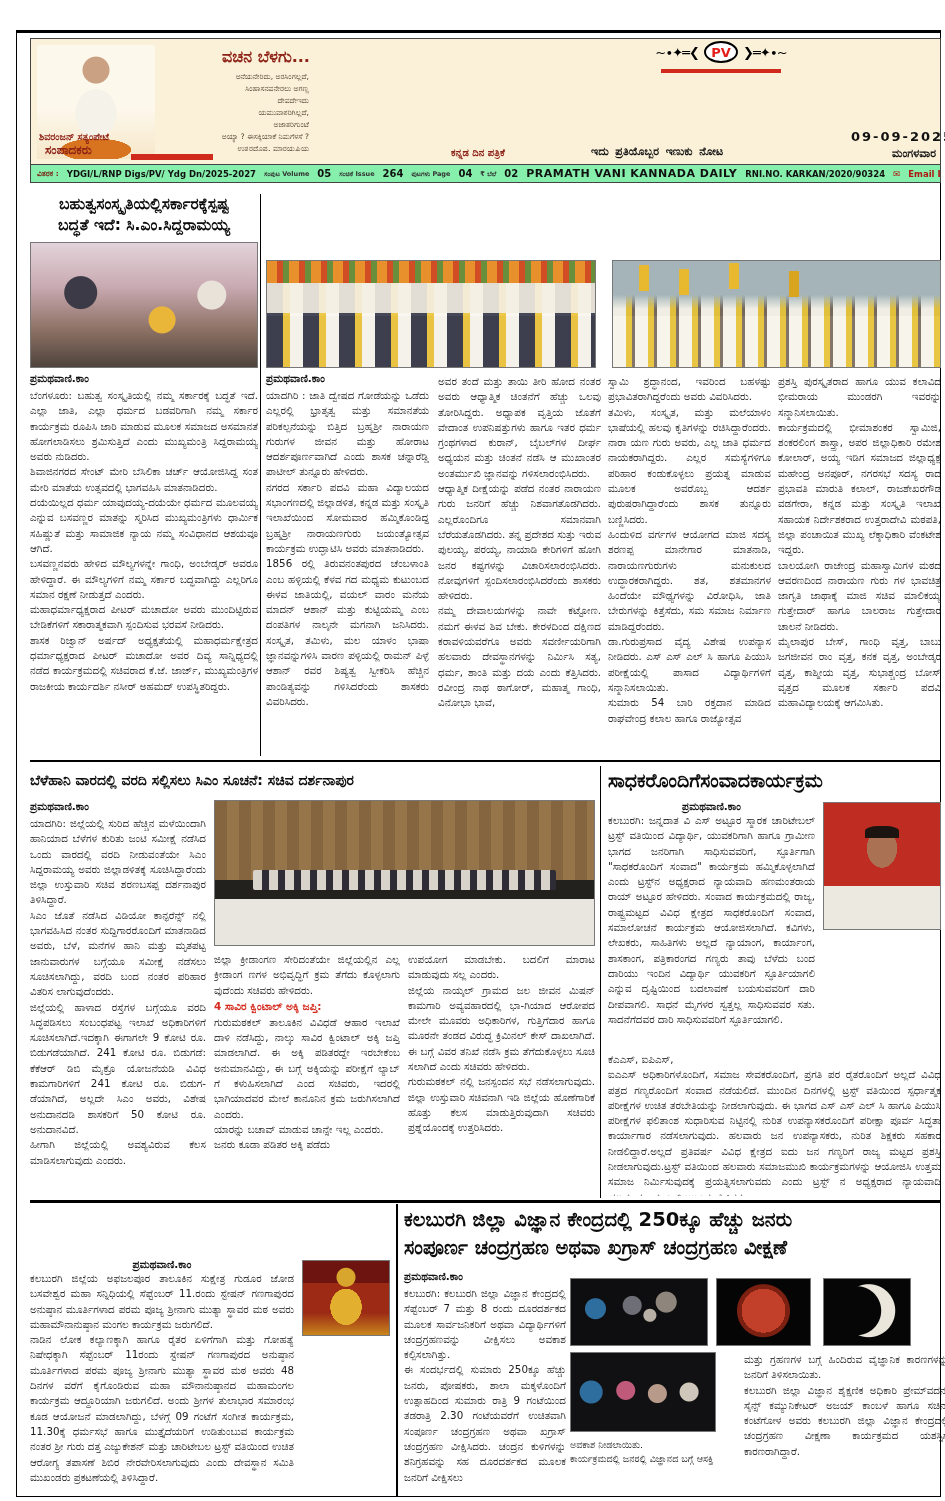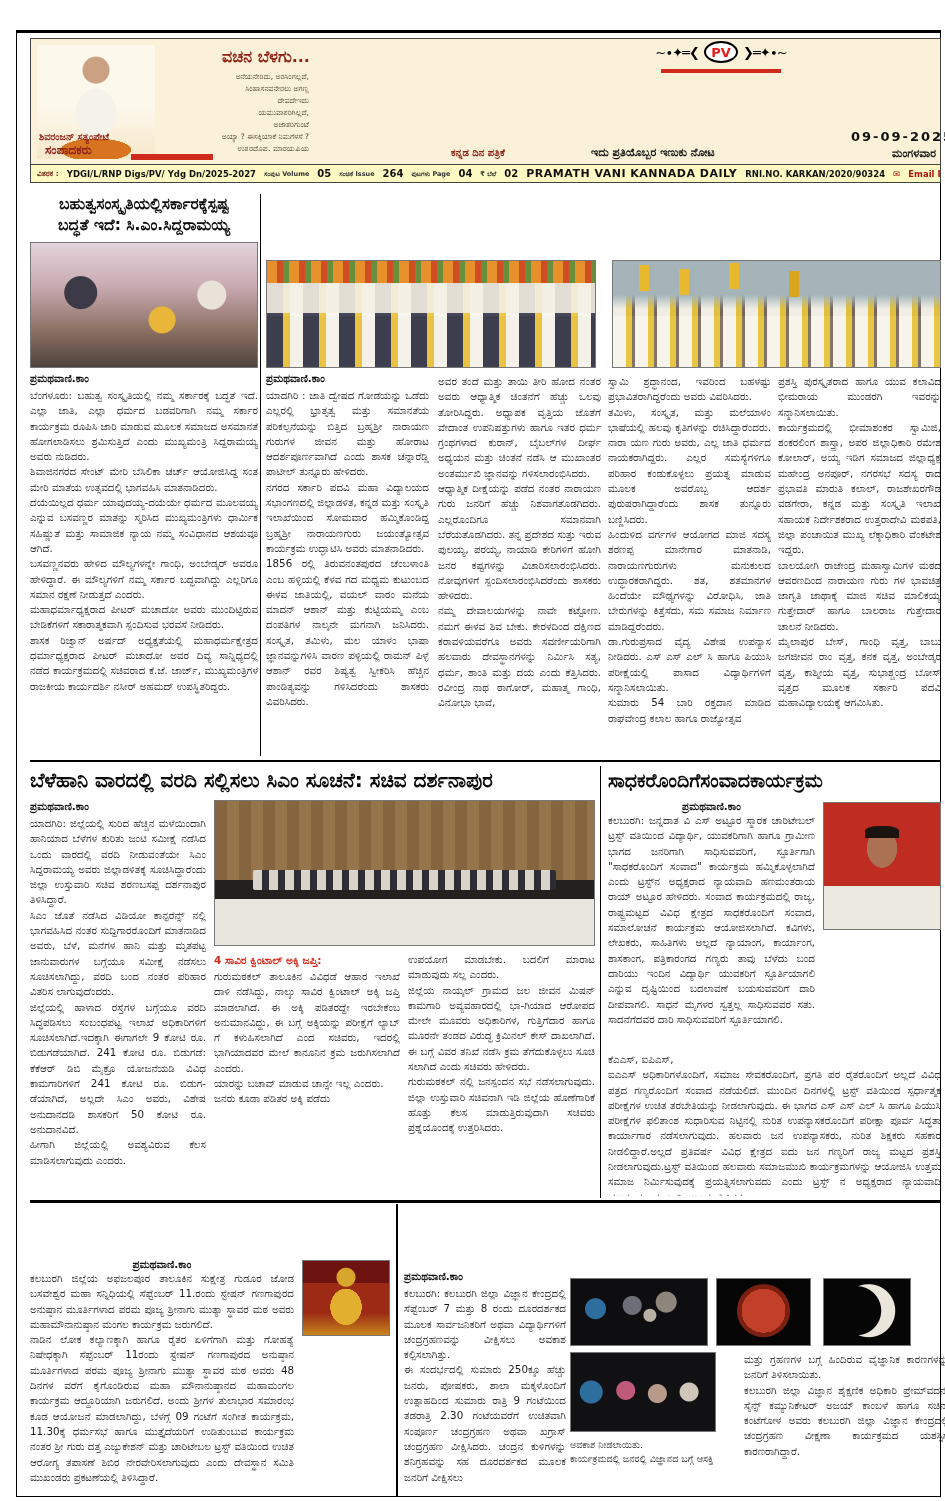--- a/index.html
+++ b/index.html
@@ -30,26 +30,26 @@
   .redbar { left:100px; top:115px; width:82px; height:6px; background:#cf2a1b; }
   .title-row { left:190px; top:12px; width:640px; height:96px; display:flex; align-items:flex-end; justify-content:center; gap:18px; overflow:hidden; }
   .title-blue { font-size:74px; font-weight:bold; color:#2aa2dc; line-height:90px; text-shadow:2px 2px 0 #bcdff2; }
   .title-red  { font-size:74px; font-weight:bold; color:#e31e18; line-height:90px; text-shadow:2px 2px 0 #f3c2b8; }
   .pv-ornament { left:615px; top:2px; width:150px; height:28px; text-align:center; }
   .pv-flourish { display:inline-block; font-size:13px; color:#000; letter-spacing:-1px; vertical-align:middle; }
   .pv-circle { display:inline-block; width:34px; height:22px; border:2px solid #000; border-radius:50%;
     background:#ffffff; color:#e31e18; font-weight:bold; font-size:13px; line-height:20px; text-align:center; vertical-align:middle; }
   .pv-redline { left:630px; top:30px; width:120px; height:4px; background:#cf2a1b; }
   .sub-left { left:420px; top:108px; width:130px; font-size:10px; font-weight:bold; color:#8e2318; }
-  .sub-right { left:560px; top:107px; width:230px; font-size:11px; font-weight:bold; color:#111; }
+  .sub-right { left:560px; top:107px; width:230px; font-size:11px; font-weight:bold; color:#111;font-family:Liberation Mono, monospace; }
   .mh-date { left:814px; top:90px; width:115px; font-size:13px; font-weight:bold; letter-spacing:2px; text-align:center; }
   .mh-day { left:790px; top:108px; width:115px; font-size:11px; font-weight:bold; text-align:right; }
 
   
-  .infobar { left:30px; top:165px; width:911px; height:18px; background:#fef9c3; border:1px solid #444; border-top:none;
+  .infobar { left:30px; top:165px; width:911px; height:18px; background:#86efac; border:1px solid #444; border-top:none;
     display:flex; align-items:center; gap:8px; padding:0 6px; font-size:8.5px; white-space:nowrap; overflow:hidden; }
   .ib-label { color:#7a2a1a; font-weight:bold; font-size:7.5px; }
   .ib-bold { font-weight:bold; color:#111; }
   .ib-tiny { font-size:6.5px; color:#333; font-weight:bold; }
   .ib-num { font-weight:bold; font-size:10px; }
   .ib-red { color:#b01610; font-weight:bold; }
   .ib-en { font-weight:bold; font-size:11px; letter-spacing:.5px; }
 
   
   .headline { font-weight:bold; color:#0c0c0c; white-space:pre-line; }
@@ -205,28 +205,29 @@
 ಹಿಂದುಳಿದ ವರ್ಗಗಳ ಆಯೋಗದ ಮಾಜಿ ಸದಸ್ಯ ಶರಣಪ್ಪ ಮಾನೇಗಾರ ಮಾತನಾಡಿ, ನಾರಾಯಣಗುರುಗಳು ಮನುಕುಲದ ಉದ್ಧಾರಕರಾಗಿದ್ದರು. ಶತ, ಶತಮಾನಗಳ ಹಿಂದೆಯೇ ಮೌಢ್ಯಗಳನ್ನು ವಿರೋಧಿಸಿ, ಜಾತಿ ಬೇರುಗಳನ್ನು ಕಿತ್ತೆಸೆದು, ಸಮ ಸಮಾಜ ನಿರ್ಮಾಣ ಮಾಡಿದ್ದರೆಂದರು.
 ಡಾ.ಗುರುಪ್ರಸಾದ ವೈದ್ಯ ವಿಶೇಷ ಉಪನ್ಯಾಸ ನೀಡಿದರು. ಎಸ್ ಎಸ್ ಎಲ್ ಸಿ ಹಾಗೂ ಪಿಯುಸಿ ಪರೀಕ್ಷೆಯಲ್ಲಿ ಪಾಸಾದ ವಿದ್ಯಾರ್ಥಿಗಳಿಗೆ ಸನ್ಮಾನಿಸಲಾಯಿತು.
 ಸುಮಾರು 54 ಬಾರಿ ರಕ್ತದಾನ ಮಾಡಿದ ರಾಘವೇಂದ್ರ ಕಲಾಲ ಹಾಗೂ ರಾಜ್ಯೋತ್ಸವ</div>
   <div class="abs bodytext" style="left:778px; top:374px; width:163px; height:382px;">ಪ್ರಶಸ್ತಿ ಪುರಸ್ಕೃತರಾದ ಹಾಗೂ ಯುವ ಕಲಾವಿದ ಭೀಮರಾಯ ಮುಂಡರಗಿ ಇವರನ್ನು ಸನ್ಮಾನಿಸಲಾಯಿತು.
 ಕಾರ್ಯಕ್ರಮದಲ್ಲಿ ಭೀಮಾಶಂಕರ ಸ್ವಾಮಿಜಿ, ಶಂಕರಲಿಂಗ ಶಾಸ್ತ್ರಾ, ಅಪರ ಜಿಲ್ಲಾಧಿಕಾರಿ ರಮೇಶ ಕೋಲಾರ್, ಅಯ್ಯ ಇಡಿಗ ಸಮಾಜದ ಜಿಲ್ಲಾಧ್ಯಕ್ಷ ಮಹೇಂದ್ರ ಅನಪೂರ್, ನಗರಸಭೆ ಸದಸ್ಯ ರಾದ ಪ್ರಭಾವತಿ ಮಾರುತಿ ಕಲಾಲ್, ರಾಜಶೇಖರಗೌಡ ವಡಗೇರಾ, ಕನ್ನಡ ಮತ್ತು ಸಂಸ್ಕೃತಿ ಇಲಾಖೆ ಸಹಾಯಕ ನಿರ್ದೇಶಕರಾದ ಉತ್ತರಾದೇವಿ ಮಠಪತಿ, ಜಿಲ್ಲಾ ಪಂಚಾಯಿತ ಮುಖ್ಯ ಲೆಕ್ಕಾಧಿಕಾರಿ ವೆಂಕಟೇಶ ಇದ್ದರು.
 ಬಾಲಯೋಗಿ ರಾಜೇಂದ್ರ ಮಹಾಸ್ವಾಮಿಗಳ ಮಠದ ಆವರಣದಿಂದ ನಾರಾಯಣ ಗುರು ಗಳ ಭಾವಚಿತ್ರ ಜಾಗೃತಿ ಜಾಥಾಕ್ಕೆ ಮಾಜಿ ಸಚಿವ ಮಾಲಿಕಯ್ಯ ಗುತ್ತೇದಾರ್ ಹಾಗೂ ಬಾಲರಾಜ ಗುತ್ತೇದಾರ ಚಾಲನೆ ನೀಡಿದರು.
 ಮೈಲಾಪುರ ಬೇಸ್, ಗಾಂಧಿ ವೃತ್ತ, ಬಾಬು ಜಗಜೀವನ ರಾಂ ವೃತ್ತ, ಕನಕ ವೃತ್ತ, ಅಂಬೇಡ್ಕರ ವೃತ್ತ, ಕಾಶ್ಮೀಯ ವೃತ್ತ, ಸುಭಾಶ್ಚಂದ್ರ ಬೋಸ್ ವೃತ್ತದ ಮೂಲಕ ಸರ್ಕಾರಿ ಪದವಿ ಮಹಾವಿದ್ಯಾಲಯಕ್ಕೆ ಆಗಮಿಸಿತು.</div>
 
   <div class="abs hdiv" style="left:30px; top:760px; width:911px;"></div>
 
-  <div class="abs headline" style="left:30px; top:768px; width:565px; font-size:20px; line-height:25px;">ಬೆಳೆಹಾನಿ ವಾರದಲ್ಲಿ ವರದಿ ಸಲ್ಲಿಸಲು ಸಿಎಂ ಸೂಚನೆ: ಸಚಿವ ದರ್ಶನಾಪುರ</div>
+  <div class="abs headline" style="left:30px; top:768px; width:565px; font-size:14px; line-height:25px;">ಬೆಳೆಹಾನಿ ವಾರದಲ್ಲಿ ವರದಿ ಸಲ್ಲಿಸಲು ಸಿಎಂ ಸೂಚನೆ: ಸಚಿವ ದರ್ಶನಾಪುರ</div>
   <div class="abs byline" style="left:30px; top:800px;">ಪ್ರಮಥವಾಣಿ.ಕಾಂ</div>
   <div class="abs bodytext" style="left:30px; top:816px; width:176px; height:380px;">ಯಾದಗಿರಿ: ಜಿಲ್ಲೆಯಲ್ಲಿ ಸುರಿದ ಹೆಚ್ಚಿನ ಮಳೆಯಿಂದಾಗಿ ಹಾನಿಯಾದ ಬೆಳೆಗಳ ಕುರಿತು ಜಂಟಿ ಸಮೀಕ್ಷೆ ನಡೆಸಿದ ಒಂದು ವಾರದಲ್ಲಿ ವರದಿ ನೀಡುವಂತೆಯೇ ಸಿಎಂ ಸಿದ್ದರಾಮಯ್ಯ ಅವರು ಜಿಲ್ಲಾಡಳಿತಕ್ಕೆ ಸೂಚಿಸಿದ್ದಾರೆಂದು ಜಿಲ್ಲಾ ಉಸ್ತುವಾರಿ ಸಚಿವ ಶರಣಬಸಪ್ಪ ದರ್ಶನಾಪುರ ತಿಳಿಸಿದ್ದಾರೆ.
 ಸಿಎಂ ಜೊತೆ ನಡೆಸಿದ ವಿಡಿಯೋ ಕಾನ್ಫರೆನ್ಸ್ ನಲ್ಲಿ ಭಾಗವಹಿಸಿದ ನಂತರ ಸುದ್ದಿಗಾರರೊಂದಿಗೆ ಮಾತನಾಡಿದ ಅವರು, ಬೆಳೆ, ಮನೆಗಳ ಹಾನಿ ಮತ್ತು ಮೃತಪಟ್ಟ ಜಾನುವಾರುಗಳ ಬಗ್ಗೆಯೂ ಸಮೀಕ್ಷೆ ನಡೆಸಲು ಸೂಚಿಸಲಾಗಿದ್ದು, ವರದಿ ಬಂದ ನಂತರ ಪರಿಹಾರ ವಿತರಿಸ ಲಾಗುವುದೆಂದರು.
 ಜಿಲ್ಲೆಯಲ್ಲಿ ಹಾಳಾದ ರಸ್ತೆಗಳ ಬಗ್ಗೆಯೂ ವರದಿ ಸಿದ್ಧಪಡಿಸಲು ಸಂಬಂಧಪಟ್ಟ ಇಲಾಖೆ ಅಧಿಕಾರಿಗಳಿಗೆ ಸೂಚಿಸಲಾಗಿದೆ.ಇದಕ್ಕಾಗಿ ಈಗಾಗಲೇ 9 ಕೋಟಿ ರೂ. ಬಿಡುಗಡೆಯಾಗಿದೆ. 241 ಕೋಟಿ ರೂ. ಬಿಡುಗಡೆ: ಕೆಕೆಆರ್ ಡಿಬಿ ಮೈಕ್ರೊ ಯೋಜನೆಯಡಿ ವಿವಿಧ ಕಾಮಗಾರಿಗಳಿಗೆ 241 ಕೋಟಿ ರೂ. ಬಿಡುಗ-ಡೆಯಾಗಿದೆ, ಅಲ್ಲದೇ ಸಿಎಂ ಅವರು, ವಿಶೇಷ ಅನುದಾನದಡಿ ಶಾಸಕರಿಗೆ 50 ಕೋಟಿ ರೂ. ಅನುದಾನವಿದೆ.
 ಹೀಗಾಗಿ ಜಿಲ್ಲೆಯಲ್ಲಿ ಅವಶ್ಯವಿರುವ ಕೆಲಸ ಮಾಡಿಸಲಾಗುವುದು ಎಂದರು.</div>
   <div class="ph ph-meeting" style="left:214px; top:800px; width:381px; height:146px;"></div>
   <div class="abs" style="left:214px; top:952px; width:186px; height:244px; overflow:hidden;">
+    <div class="bodytext" style="width:186px;">ಜಿಲ್ಲಾ ಕ್ರೀಡಾಂಗಣ ಸೇರಿದಂತೆಯೇ ಜಿಲ್ಲೆಯಲ್ಲಿನ ಎಲ್ಲ ಕ್ರೀಡಾಂಗ ಣಗಳ ಅಭಿವೃದ್ಧಿಗೆ ಕ್ರಮ ತೆಗೆದು ಕೊಳ್ಳಲಾಗು ವುದೆಂದು ಸಚಿವರು ಹೇಳಿದರು.</div>
     <div class="subhead-red">4 ಸಾವಿರ ಕ್ವಿಂಟಾಲ್ ಅಕ್ಕಿ ಜಪ್ತಿ:</div>
     <div class="bodytext" style="width:186px;">ಗುರುಮಠಕಲ್ ತಾಲೂಕಿನ ವಿವಿಧಡೆ ಆಹಾರ ಇಲಾಖೆ ದಾಳಿ ನಡೆಸಿದ್ದು, ನಾಲ್ಕು ಸಾವಿರ ಕ್ವಿಂಟಾಲ್ ಅಕ್ಕಿ ಜಪ್ತಿ ಮಾಡಲಾಗಿದೆ. ಈ ಅಕ್ಕಿ ಪಡಿತರದ್ದೇ ಇರಬೇಕೆಂಬ ಅನುಮಾನವಿದ್ದು, ಈ ಬಗ್ಗೆ ಅಕ್ಕಿಯನ್ನು ಪರೀಕ್ಷೆಗೆ ಲ್ಯಾಬ್ ಗೆ ಕಳುಹಿಸಲಾಗಿದೆ ಎಂದ ಸಚಿವರು, ಇದರಲ್ಲಿ ಭಾಗಿಯಾದವರ ಮೇಲೆ ಕಾನೂನಿನ ಕ್ರಮ ಜರುಗಿಸಲಾಗಿದೆ ಎಂದರು.
 ಯಾರನ್ನು ಬಚಾವ್ ಮಾಡುವ ಚಾನ್ಸೇ ಇಲ್ಲ ಎಂದರು.
 ಜನರು ಕೂಡಾ ಪಡಿತರ ಅಕ್ಕಿ ಪಡೆದು</div>
   </div>
   <div class="abs bodytext" style="left:408px; top:952px; width:187px; height:244px;">ಉಪಯೋಗ ಮಾಡಬೇಕು. ಬದಲಿಗೆ ಮಾರಾಟ ಮಾಡುವುದು ಸಲ್ಲ ಎಂದರು.
 ಜಿಲ್ಲೆಯ ನಾಯ್ಕಲ್ ಗ್ರಾಮದ ಜಲ ಜೀವನ ಮಿಷನ್ ಕಾಮಗಾರಿ ಅವ್ಯವಹಾರದಲ್ಲಿ ಭಾ-ಗಿಯಾದ ಆರೋಪದ ಮೇಲೇ ಮೂವರು ಅಧಿಕಾರಿಗಳ, ಗುತ್ತಿಗೆದಾರ ಹಾಗೂ ಮೂರನೇ ತಂಡದ ವಿರುದ್ಧ ಕ್ರಿಮಿನಲ್ ಕೇಸ್ ದಾಖಲಾಗಿದೆ. ಈ ಬಗ್ಗೆ ವಿವರ ತನಿಖೆ ನಡೆಸಿ ಕ್ರಮ ತೆಗೆದುಕೊಳ್ಳಲು ಸೂಚಿ ಸಲಾಗಿದೆ ಎಂದು ಸಚಿವರು ಹೇಳಿದರು.
 ಗುರುಮಠಕಲ್ ನಲ್ಲಿ ಜನಸ್ಪಂದನ ಸಭೆ ನಡೆಸಲಾಗುವುದು. ಜಿಲ್ಲಾ ಉಸ್ತುವಾರಿ ಸಚಿವನಾಗಿ ಇಡಿ ಜಿಲ್ಲೆಯ ಹೊಣೆಗಾರಿಕೆ ಹೊತ್ತು ಕೆಲಸ ಮಾಡುತ್ತಿರುವುದಾಗಿ ಸಚಿವರು ಪ್ರಶ್ನೆಯೊಂದಕ್ಕೆ ಉತ್ತರಿಸಿದರು.</div>
 
   <div class="abs vdiv" style="left:600px; top:766px; height:432px;"></div>
@@ -244,20 +245,22 @@
 
   <div class="abs" style="left:30px; top:1258px; width:360px; height:238px; overflow:hidden;">
     <div class="ph ph-guru" style="position:relative; float:right; margin:2px 0 4px 8px; width:88px; height:76px;"></div>
     <div class="byline">ಪ್ರಮಥವಾಣಿ.ಕಾಂ</div>
     <div class="bodytext">ಕಲಬುರಗಿ ಜಿಲ್ಲೆಯ ಅಫಜಲಪೂರ ತಾಲೂಕಿನ ಸುಕ್ಷೇತ್ರ ಗುಡೂರ ಜೋಡ ಬಸವೇಶ್ವರ ಮಹಾ ಸನ್ನಿಧಿಯಲ್ಲಿ ಸೆಪ್ಟೆಂಬರ್ 11.ರಂದು ಸ್ಟೇಷನ್ ಗಣಗಾಪುರದ ಅನುಷ್ಠಾನ ಮೂರ್ತಿಗಳಾದ ಪರಮ ಪೂಜ್ಯ ಶ್ರೀನಾಗು ಮುತ್ಯಾ ಸ್ಥಾವರ ಮಠ ಅವರು ಮಹಾಮೌನಾನುಷ್ಠಾನ ಮಂಗಲ ಕಾರ್ಯಕ್ರಮ ಜರುಗಲಿದೆ.
 ನಾಡಿನ ಲೋಕ ಕಲ್ಯಾಣಕ್ಕಾಗಿ ಹಾಗೂ ರೈತರ ಏಳಿಗೆಗಾಗಿ ಮತ್ತು ಗೋಹತ್ಯೆ ನಿಷೇಧಕ್ಕಾಗಿ ಸೆಪ್ಟೆಂಬರ್ 11ರಂದು ಸ್ಟೇಷನ್ ಗಣಗಾಪುರದ ಅನುಷ್ಠಾನ ಮೂರ್ತಿಗಳಾದ ಪರಮ ಪೂಜ್ಯ ಶ್ರೀನಾಗು ಮುತ್ಯಾ ಸ್ಥಾವರ ಮಠ ಅವರು 48 ದಿನಗಳ ವರೆಗೆ ಕೈಗೊಂಡಿರುವ ಮಹಾ ಮೌನಾನುಷ್ಠಾನದ ಮಹಾಮಂಗಲ ಕಾರ್ಯಕ್ರಮ ಆದ್ದೂರಿಯಾಗಿ ಜರುಗಲಿದೆ. ಅಂದು ಶ್ರೀಗಳ ತುಲಾಭಾರ ಸಮಾರಂಭ ಕೂಡ ಆಯೋಜನೆ ಮಾಡಲಾಗಿದ್ದು, ಬೆಳಗ್ಗೆ 09 ಗಂಟೆಗೆ ಸಂಗೀತ ಕಾರ್ಯಕ್ರಮ, 11.30ಕ್ಕೆ ಧರ್ಮಸಭೆ ಹಾಗೂ ಮುತ್ತೈದೆಯರಿಗೆ ಉಡಿತುಂಬುವ ಕಾರ್ಯಕ್ರಮ ನಂತರ ಶ್ರೀ ಗುರು ದತ್ತ ಎಜ್ಯುಕೇಶನ್ ಮತ್ತು ಚಾರಿಟೇಬಲ ಟ್ರಸ್ಟ್ ವತಿಯಿಂದ ಉಚಿತ ಆರೋಗ್ಯ ತಪಾಸಣೆ ಶಿಬಿರ ನೇರವೇರಿಸಲಾಗುವುದು ಎಂದು ದೇವಸ್ಥಾನ ಸಮಿತಿ ಮುಖಂಡರು ಪ್ರಕಟಣೆಯಲ್ಲಿ ತಿಳಿಸಿದ್ದಾರೆ.</div>
   </div>
 
   <div class="abs vdiv" style="left:396px; top:1204px; height:292px; width:2px;"></div>
 
+  <div class="abs headline" style="left:404px; top:1206px; width:537px; font-size:19.5px; line-height:28px; text-align:justify;">ಕಲಬುರಗಿ ಜಿಲ್ಲಾ ವಿಜ್ಞಾನ ಕೇಂದ್ರದಲ್ಲಿ 250ಕ್ಕೂ ಹೆಚ್ಚು ಜನರು
+ಸಂಪೂರ್ಣ ಚಂದ್ರಗ್ರಹಣ ಅಥವಾ ಖಗ್ರಾಸ್ ಚಂದ್ರಗ್ರಹಣ ವೀಕ್ಷಣೆ</div>
   <div class="abs byline" style="left:404px; top:1270px;">ಪ್ರಮಥವಾಣಿ.ಕಾಂ</div>
   <div class="abs bodytext" style="left:404px; top:1286px; width:162px; height:210px;">ಕಲಬುರಗಿ: ಕಲಬುರಗಿ ಜಿಲ್ಲಾ ವಿಜ್ಞಾನ ಕೇಂದ್ರದಲ್ಲಿ ಸೆಪ್ಟೆಂಬರ್ 7 ಮತ್ತು 8 ರಂದು ದೂರದರ್ಶಕದ ಮೂಲಕ ಸಾರ್ವಜನಿಕರಿಗೆ ಅಥವಾ ವಿದ್ಯಾರ್ಥಿಗಳಿಗೆ ಚಂದ್ರಗ್ರಹಣವನ್ನು ವೀಕ್ಷಿಸಲು ಅವಕಾಶ ಕಲ್ಪಿಸಲಾಗಿತ್ತು.
 ಈ ಸಂದರ್ಭದಲ್ಲಿ ಸುಮಾರು 250ಕ್ಕೂ ಹೆಚ್ಚು ಜನರು, ಪೋಷಕರು, ಶಾಲಾ ಮಕ್ಕಳೊಂದಿಗೆ ಉತ್ಸಾಹದಿಂದ ಸುಮಾರು ರಾತ್ರಿ 9 ಗಂಟೆಯಿಂದ ತಡರಾತ್ರಿ 2.30 ಗಂಟೆಯವರೆಗೆ ಉಚಿತವಾಗಿ ಸಂಪೂರ್ಣ ಚಂದ್ರಗ್ರಹಣ ಅಥವಾ ಖಗ್ರಾಸ್ ಚಂದ್ರಗ್ರಹಣ ವೀಕ್ಷಿಸಿದರು. ಚಂದ್ರನ ಕುಳಿಗಳನ್ನು ಶನಿಗ್ರಹವನ್ನು ಸಹ ದೂರದರ್ಶಕದ ಮೂಲಕ ಜನರಿಗೆ ವೀಕ್ಷಿಸಲು</div>
 
   <div class="ph ph-night" style="left:570px; top:1278px; width:138px; height:68px;"></div>
   <div class="ph ph-bloodmoon" style="left:716px; top:1278px; width:95px; height:68px;"></div>
   <div class="ph ph-crescent" style="left:823px; top:1278px; width:88px; height:68px;"></div>
   <div class="ph ph-night2" style="left:570px; top:1352px; width:146px; height:80px;"></div>
 
   <div class="abs bodytext" style="left:736px; top:1352px; width:205px; height:128px;margin-left:8px;">ಮತ್ತು ಗ್ರಹಣಗಳ ಬಗ್ಗೆ ಹಿಂದಿರುವ ವೈಜ್ಞಾನಿಕ ಕಾರಣಗಳನ್ನು ಜನರಿಗೆ ತಿಳಿಸಲಾಯಿತು.

